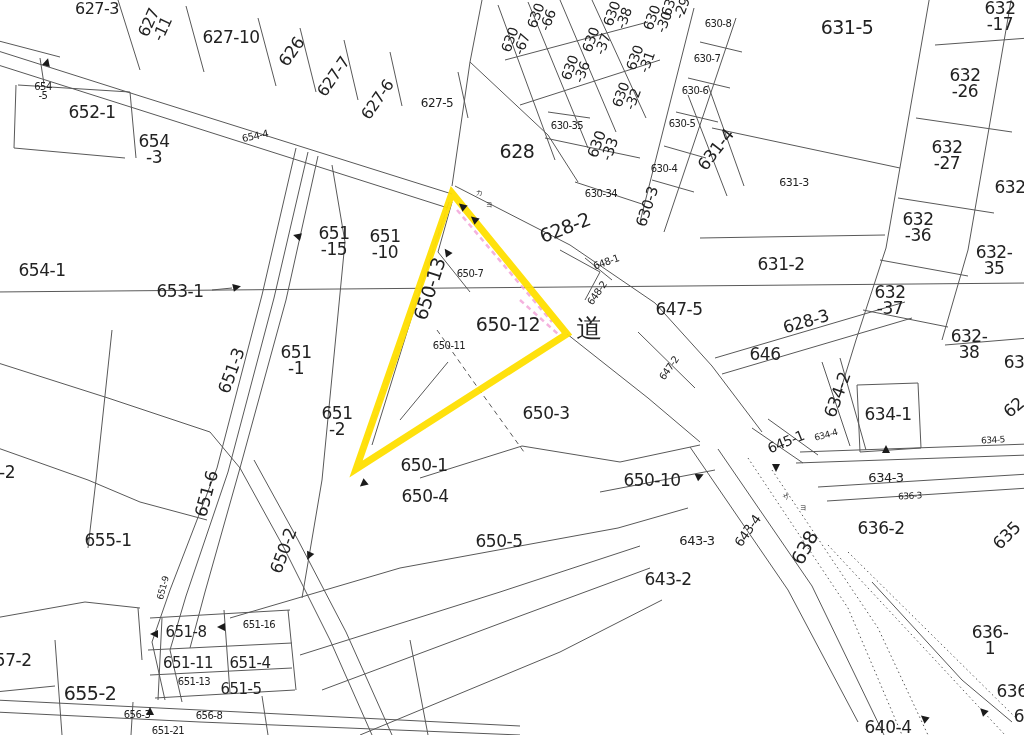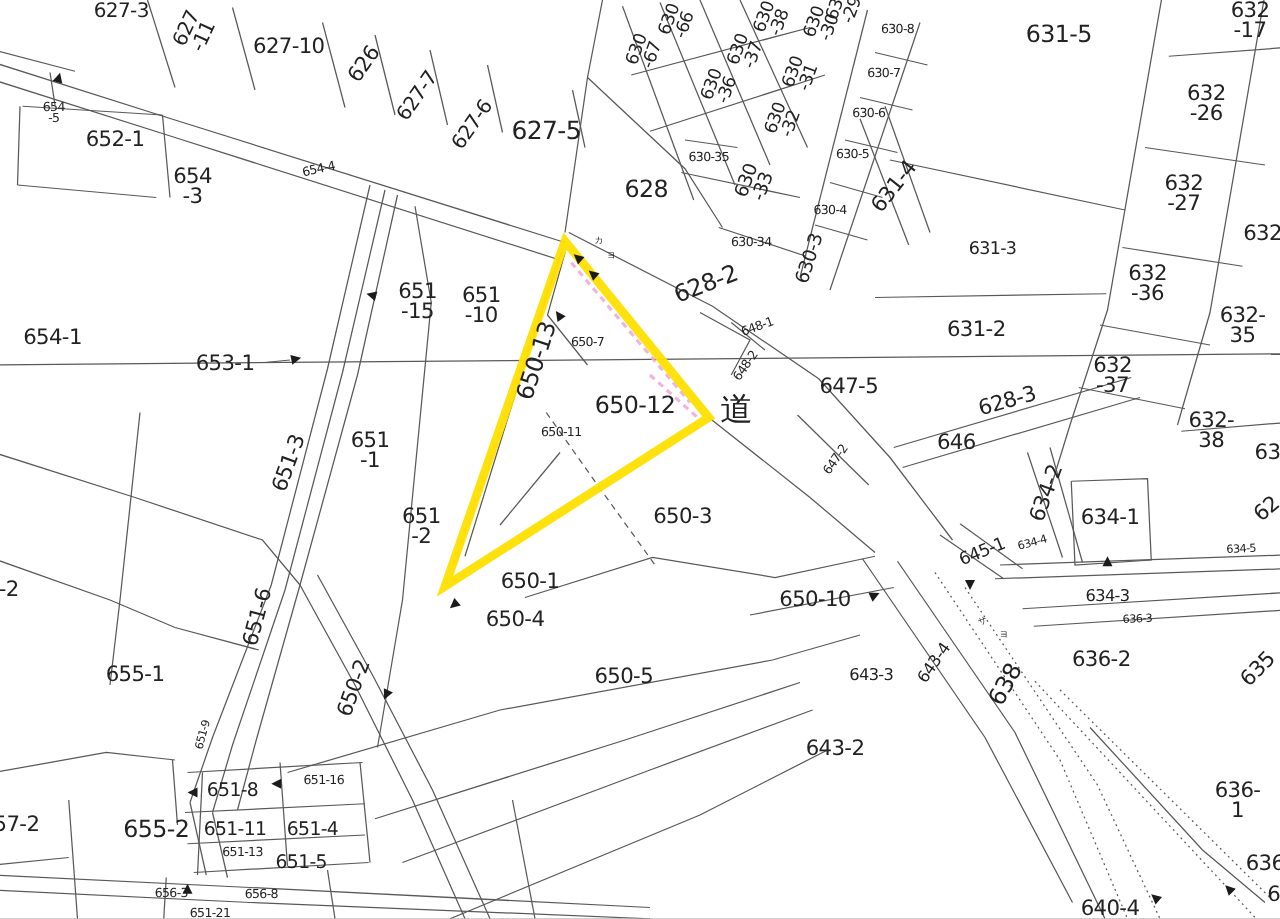--- a/index.html
+++ b/index.html
@@ -166,21 +166,21 @@
     <polygon id="hl-triangle" points="452,193 567,334 356,469" stroke="#ffdf00"></polygon>
   </svg>
   <div id="labels-layer">
       <div class="lbl" style="left: 97px; top: 9px; font-size: 16px; color: rgb(34, 34, 34); transform: translate(-50%, -50%) rotate(0deg);">627-3</div>
       <div class="lbl" style="left: 156px; top: 26px; font-size: 16px; color: rgb(34, 34, 34); transform: translate(-50%, -50%) rotate(-65deg);">627
 -11</div>
       <div class="lbl" style="left: 231px; top: 38px; font-size: 17px; color: rgb(34, 34, 34); transform: translate(-50%, -50%) rotate(0deg);">627-10</div>
       <div class="lbl" style="left: 292px; top: 52px; font-size: 17px; color: rgb(34, 34, 34); transform: translate(-50%, -50%) rotate(-55deg);">626</div>
       <div class="lbl" style="left: 334px; top: 77px; font-size: 16px; color: rgb(34, 34, 34); transform: translate(-50%, -50%) rotate(-55deg);">627-7</div>
       <div class="lbl" style="left: 378px; top: 100px; font-size: 16px; color: rgb(34, 34, 34); transform: translate(-50%, -50%) rotate(-55deg);">627-6</div>
-      <div class="lbl" style="left: 437px; top: 104px; font-size: 20px; color: rgb(34, 34, 34); transform: translate(-50%, -50%) rotate(0deg);">627-5</div>
+      <div class="lbl" style="left: 437px; top: 104px; font-size: 12px; color: rgb(34, 34, 34); transform: translate(-50%, -50%) rotate(0deg);">627-5</div>
       <div class="lbl" style="left: 43px; top: 91px; font-size: 10px; color: rgb(34, 34, 34); transform: translate(-50%, -50%) rotate(0deg);">654
 -5</div>
       <div class="lbl" style="left: 92px; top: 113px; font-size: 17px; color: rgb(34, 34, 34); transform: translate(-50%, -50%) rotate(0deg);">652-1</div>
       <div class="lbl" style="left: 154px; top: 150px; font-size: 17px; color: rgb(34, 34, 34); transform: translate(-50%, -50%) rotate(0deg);">654
 -3</div>
       <div class="lbl" style="left: 255px; top: 136px; font-size: 10px; color: rgb(34, 34, 34); transform: translate(-50%, -50%) rotate(-12deg);">654-4</div>
       <div class="lbl" style="left: 42px; top: 271px; font-size: 17px; color: rgb(34, 34, 34); transform: translate(-50%, -50%) rotate(0deg);">654-1</div>
       <div class="lbl" style="left: 180px; top: 292px; font-size: 17px; color: rgb(34, 34, 34); transform: translate(-50%, -50%) rotate(0deg);">653-1</div>
       <div class="lbl" style="left: 516px; top: 42px; font-size: 14px; color: rgb(34, 34, 34); transform: translate(-50%, -50%) rotate(-70deg);">630
 -67</div>
@@ -206,21 +206,21 @@
       <div class="lbl" style="left: 601px; top: 194px; font-size: 10px; color: rgb(34, 34, 34); transform: translate(-50%, -50%) rotate(0deg);">630-34</div>
       <div class="lbl" style="left: 648px; top: 207px; font-size: 15px; color: rgb(34, 34, 34); transform: translate(-50%, -50%) rotate(-72deg);">630-3</div>
       <div class="lbl" style="left: 664px; top: 169px; font-size: 10px; color: rgb(34, 34, 34); transform: translate(-50%, -50%) rotate(0deg);">630-4</div>
       <div class="lbl" style="left: 682px; top: 124px; font-size: 10px; color: rgb(34, 34, 34); transform: translate(-50%, -50%) rotate(0deg);">630-5</div>
       <div class="lbl" style="left: 695px; top: 91px; font-size: 10px; color: rgb(34, 34, 34); transform: translate(-50%, -50%) rotate(0deg);">630-6</div>
       <div class="lbl" style="left: 707px; top: 59px; font-size: 10px; color: rgb(34, 34, 34); transform: translate(-50%, -50%) rotate(0deg);">630-7</div>
       <div class="lbl" style="left: 718px; top: 24px; font-size: 10px; color: rgb(34, 34, 34); transform: translate(-50%, -50%) rotate(0deg);">630-8</div>
       <div class="lbl" style="left: 517px; top: 152px; font-size: 19px; color: rgb(34, 34, 34); transform: translate(-50%, -50%) rotate(0deg);">628</div>
       <div class="lbl" style="left: 716px; top: 150px; font-size: 17px; color: rgb(34, 34, 34); transform: translate(-50%, -50%) rotate(-52deg);">631-4</div>
       <div class="lbl" style="left: 847px; top: 28px; font-size: 19px; color: rgb(34, 34, 34); transform: translate(-50%, -50%) rotate(0deg);">631-5</div>
-      <div class="lbl" style="left: 794px; top: 200px; font-size: 14px; color: rgb(34, 34, 34); transform: translate(-50%, -50%) rotate(0deg);">631-3</div>
+      <div class="lbl" style="left: 794px; top: 183px; font-size: 11px; color: rgb(34, 34, 34); transform: translate(-50%, -50%) rotate(0deg);">631-3</div>
       <div class="lbl" style="left: 781px; top: 265px; font-size: 17px; color: rgb(34, 34, 34); transform: translate(-50%, -50%) rotate(0deg);">631-2</div>
       <div class="lbl" style="left: 1000px; top: 17px; font-size: 17px; color: rgb(34, 34, 34); transform: translate(-50%, -50%) rotate(0deg);">632
 -17</div>
       <div class="lbl" style="left: 965px; top: 84px; font-size: 17px; color: rgb(34, 34, 34); transform: translate(-50%, -50%) rotate(0deg);">632
 -26</div>
       <div class="lbl" style="left: 947px; top: 156px; font-size: 17px; color: rgb(34, 34, 34); transform: translate(-50%, -50%) rotate(0deg);">632
 -27</div>
       <div class="lbl" style="left: 1010px; top: 188px; font-size: 17px; color: rgb(34, 34, 34); transform: translate(-50%, -50%) rotate(0deg);">632</div>
       <div class="lbl" style="left: 918px; top: 228px; font-size: 17px; color: rgb(34, 34, 34); transform: translate(-50%, -50%) rotate(0deg);">632
 -36</div>
@@ -244,48 +244,48 @@
       <div class="lbl" style="left: 910px; top: 496px; font-size: 9px; color: rgb(34, 34, 34); transform: translate(-50%, -50%) rotate(-3deg);">636-3</div>
       <div class="lbl" style="left: 881px; top: 529px; font-size: 17px; color: rgb(34, 34, 34); transform: translate(-50%, -50%) rotate(0deg);">636-2</div>
       <div class="lbl" style="left: 1007px; top: 536px; font-size: 17px; color: rgb(34, 34, 34); transform: translate(-50%, -50%) rotate(-45deg);">635</div>
       <div class="lbl" style="left: 1014px; top: 363px; font-size: 17px; color: rgb(34, 34, 34); transform: translate(-50%, -50%) rotate(0deg);">63</div>
       <div class="lbl" style="left: 1014px; top: 408px; font-size: 17px; color: rgb(34, 34, 34); transform: translate(-50%, -50%) rotate(-40deg);">62</div>
       <div class="lbl" style="left: 786px; top: 442px; font-size: 14px; color: rgb(34, 34, 34); transform: translate(-50%, -50%) rotate(-22deg);">645-1</div>
       <div class="lbl" style="left: 652px; top: 481px; font-size: 17px; color: rgb(34, 34, 34); transform: translate(-50%, -50%) rotate(0deg);">650-10</div>
       <div class="lbl" style="left: 748px; top: 531px; font-size: 13px; color: rgb(34, 34, 34); transform: translate(-50%, -50%) rotate(-55deg);">643-4</div>
       <div class="lbl" style="left: 805px; top: 548px; font-size: 19px; color: rgb(34, 34, 34); transform: translate(-50%, -50%) rotate(-62deg);">638</div>
       <div class="lbl" style="left: 697px; top: 541px; font-size: 13px; color: rgb(34, 34, 34); transform: translate(-50%, -50%) rotate(0deg);">643-3</div>
-      <div class="lbl" style="left: 668px; top: 580px; font-size: 17px; color: rgb(34, 34, 34); transform: translate(-50%, -50%) rotate(0deg); margin-top: 20px;">643-2</div>
+      <div class="lbl" style="left: 668px; top: 580px; font-size: 17px; color: rgb(34, 34, 34); transform: translate(-50%, -50%) rotate(0deg);">643-2</div>
       <div class="lbl" style="left: 990px; top: 641px; font-size: 17px; color: rgb(34, 34, 34); transform: translate(-50%, -50%) rotate(0deg);">636-1</div>
       <div class="lbl" style="left: 1012px; top: 692px; font-size: 17px; color: rgb(34, 34, 34); transform: translate(-50%, -50%) rotate(0deg);">636</div>
       <div class="lbl" style="left: 1019px; top: 717px; font-size: 17px; color: rgb(34, 34, 34); transform: translate(-50%, -50%) rotate(0deg);">6</div>
       <div class="lbl" style="left: 888px; top: 728px; font-size: 17px; color: rgb(34, 34, 34); transform: translate(-50%, -50%) rotate(0deg);">640-4</div>
       <div class="lbl" style="left: 334px; top: 242px; font-size: 17px; color: rgb(34, 34, 34); transform: translate(-50%, -50%) rotate(0deg);">651
 -15</div>
       <div class="lbl" style="left: 385px; top: 245px; font-size: 17px; color: rgb(34, 34, 34); transform: translate(-50%, -50%) rotate(0deg);">651
 -10</div>
       <div class="lbl" style="left: 430px; top: 289px; font-size: 19px; color: rgb(34, 34, 34); transform: translate(-50%, -50%) rotate(-72deg);">650-13</div>
       <div class="lbl" style="left: 470px; top: 274px; font-size: 10px; color: rgb(34, 34, 34); transform: translate(-50%, -50%) rotate(0deg);">650-7</div>
       <div class="lbl" style="left: 508px; top: 325px; font-size: 19px; color: rgb(34, 34, 34); transform: translate(-50%, -50%) rotate(0deg);">650-12</div>
       <div class="lbl" style="left: 449px; top: 346px; font-size: 10px; color: rgb(34, 34, 34); transform: translate(-50%, -50%) rotate(0deg);">650-11</div>
       <div class="lbl" style="left: 296px; top: 361px; font-size: 17px; color: rgb(34, 34, 34); transform: translate(-50%, -50%) rotate(0deg);">651
 -1</div>
       <div class="lbl" style="left: 232px; top: 371px; font-size: 17px; color: rgb(34, 34, 34); transform: translate(-50%, -50%) rotate(-70deg);">651-3</div>
       <div class="lbl" style="left: 337px; top: 422px; font-size: 17px; color: rgb(34, 34, 34); transform: translate(-50%, -50%) rotate(0deg);">651
 -2</div>
       <div class="lbl" style="left: 424px; top: 466px; font-size: 17px; color: rgb(34, 34, 34); transform: translate(-50%, -50%) rotate(0deg);">650-1</div>
-      <div class="lbl" style="left: 412px; top: 497px; font-size: 17px; color: rgb(34, 34, 34); transform: translate(-50%, -50%) rotate(0deg);">650-4</div>
+      <div class="lbl" style="left: 425px; top: 497px; font-size: 17px; color: rgb(34, 34, 34); transform: translate(-50%, -50%) rotate(0deg);">650-4</div>
       <div class="lbl" style="left: 546px; top: 414px; font-size: 17px; color: rgb(34, 34, 34); transform: translate(-50%, -50%) rotate(0deg);">650-3</div>
       <div class="lbl" style="left: 499px; top: 542px; font-size: 17px; color: rgb(34, 34, 34); transform: translate(-50%, -50%) rotate(0deg);">650-5</div>
       <div class="lbl" style="left: 207px; top: 494px; font-size: 17px; color: rgb(34, 34, 34); transform: translate(-50%, -50%) rotate(-75deg);">651-6</div>
       <div class="lbl" style="left: 284px; top: 551px; font-size: 17px; color: rgb(34, 34, 34); transform: translate(-50%, -50%) rotate(-70deg);">650-2</div>
       <div class="lbl" style="left: 163px; top: 588px; font-size: 9px; color: rgb(34, 34, 34); transform: translate(-50%, -50%) rotate(-75deg);">651-9</div>
       <div class="lbl" style="left: 108px; top: 541px; font-size: 17px; color: rgb(34, 34, 34); transform: translate(-50%, -50%) rotate(0deg);">655-1</div>
       <div class="lbl" style="left: 7px; top: 473px; font-size: 17px; color: rgb(34, 34, 34); transform: translate(-50%, -50%) rotate(0deg);">-2</div>
-      <div class="lbl" style="left: 90px; top: 664px; font-size: 19px; color: rgb(34, 34, 34); transform: translate(-50%, -50%) rotate(0deg); margin-left: 35px;">655-2</div>
+      <div class="lbl" style="left: 90px; top: 694px; font-size: 19px; color: rgb(34, 34, 34); transform: translate(-50%, -50%) rotate(0deg);">655-2</div>
       <div class="lbl" style="left: 8px; top: 661px; font-size: 17px; color: rgb(34, 34, 34); transform: translate(-50%, -50%) rotate(0deg);">657-2</div>
       <div class="lbl" style="left: 186px; top: 633px; font-size: 15px; color: rgb(34, 34, 34); transform: translate(-50%, -50%) rotate(0deg);">651-8</div>
       <div class="lbl" style="left: 259px; top: 625px; font-size: 10px; color: rgb(34, 34, 34); transform: translate(-50%, -50%) rotate(0deg);">651-16</div>
       <div class="lbl" style="left: 188px; top: 664px; font-size: 15px; color: rgb(34, 34, 34); transform: translate(-50%, -50%) rotate(0deg);">651-11</div>
       <div class="lbl" style="left: 250px; top: 664px; font-size: 15px; color: rgb(34, 34, 34); transform: translate(-50%, -50%) rotate(0deg);">651-4</div>
       <div class="lbl" style="left: 194px; top: 682px; font-size: 10px; color: rgb(34, 34, 34); transform: translate(-50%, -50%) rotate(0deg);">651-13</div>
       <div class="lbl" style="left: 241px; top: 690px; font-size: 15px; color: rgb(34, 34, 34); transform: translate(-50%, -50%) rotate(0deg);">651-5</div>
       <div class="lbl" style="left: 137px; top: 715px; font-size: 10px; color: rgb(34, 34, 34); transform: translate(-50%, -50%) rotate(0deg);">656-3</div>
       <div class="lbl" style="left: 209px; top: 716px; font-size: 10px; color: rgb(34, 34, 34); transform: translate(-50%, -50%) rotate(0deg);">656-8</div>
       <div class="lbl" style="left: 168px; top: 731px; font-size: 10px; color: rgb(34, 34, 34); transform: translate(-50%, -50%) rotate(0deg);">651-21</div>

